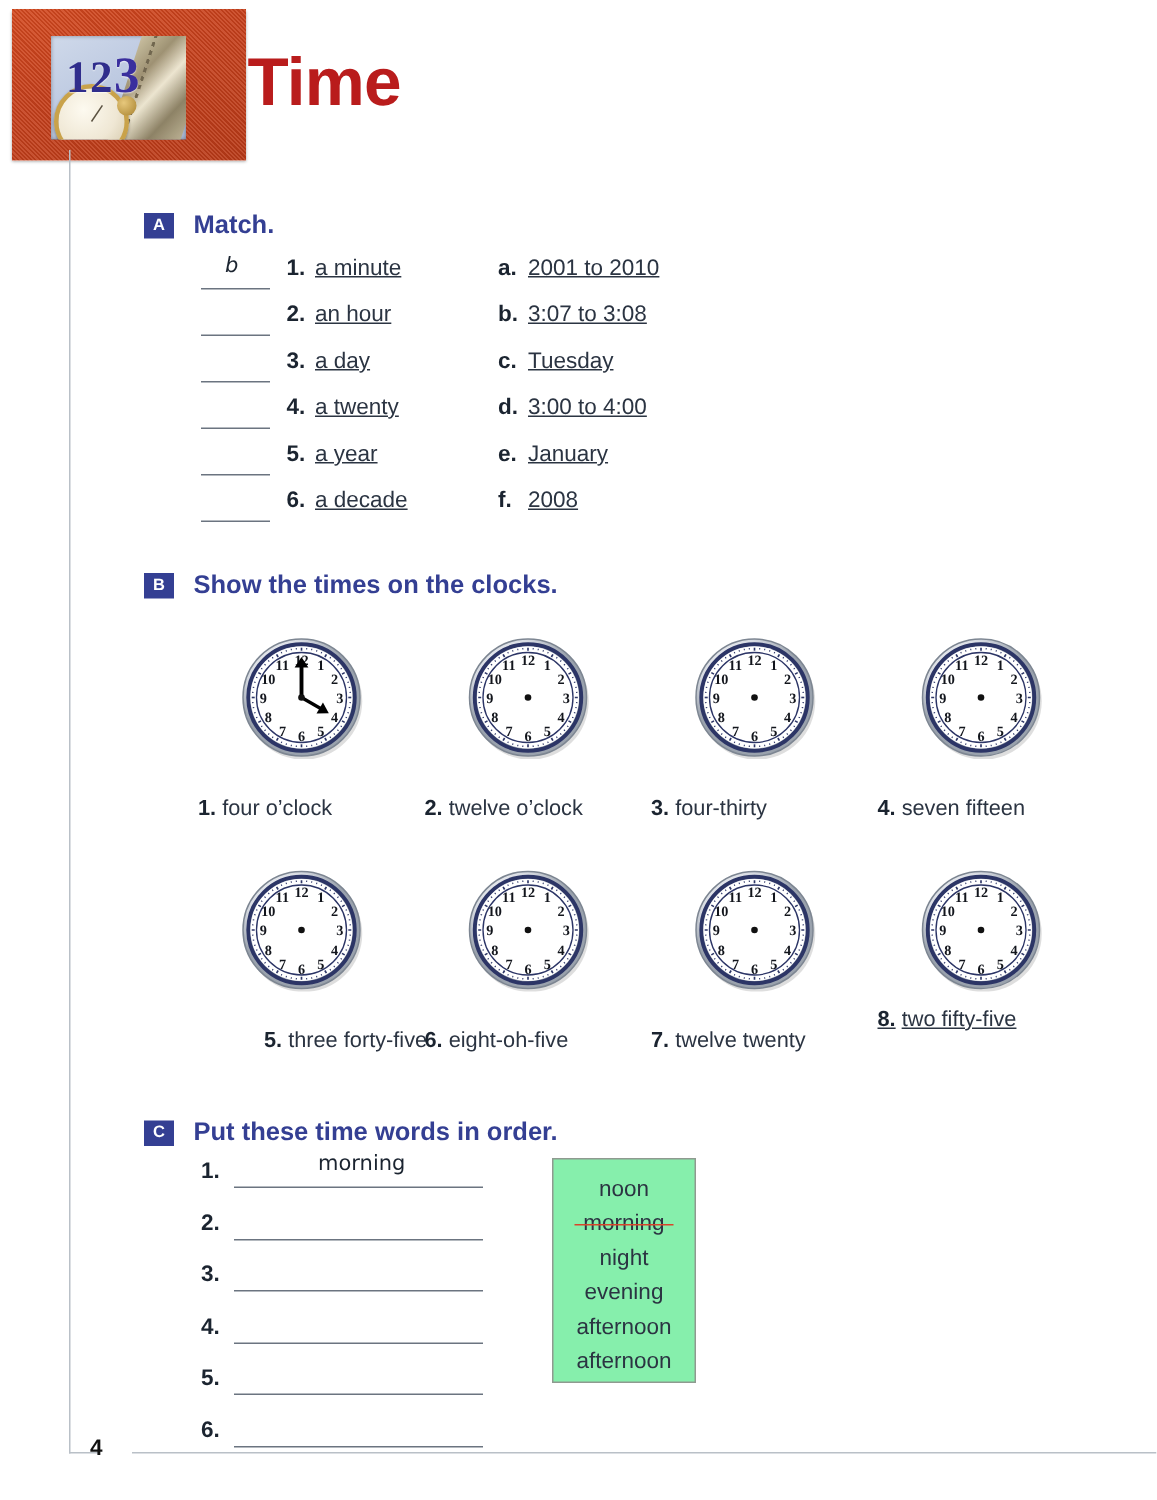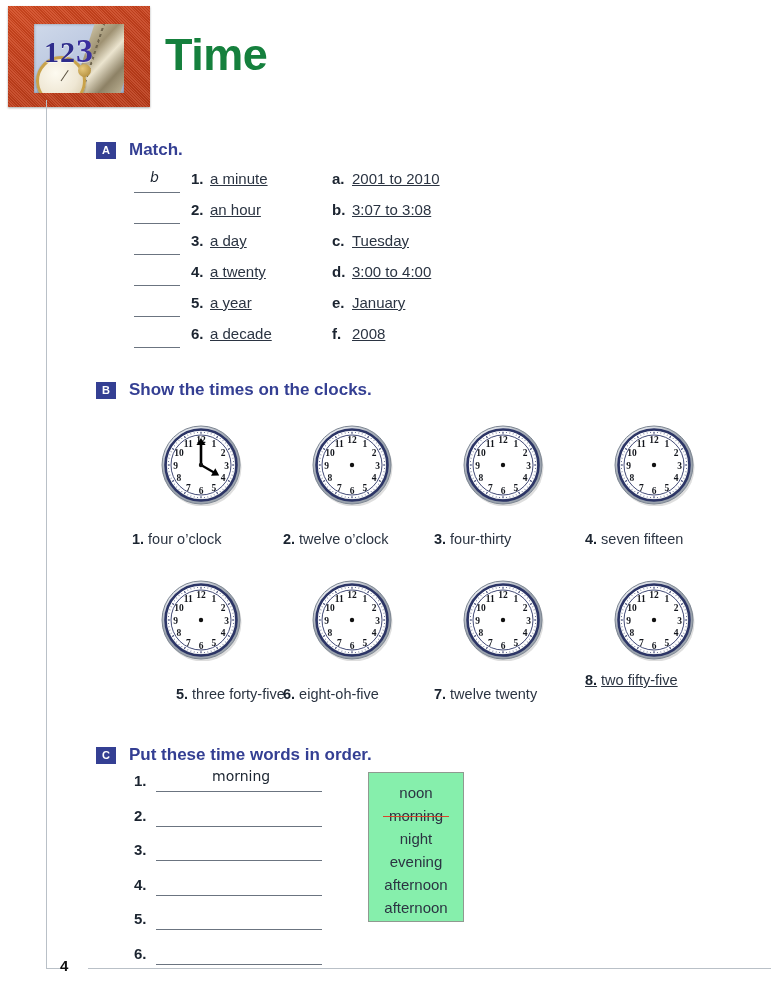--- a/index.html
+++ b/index.html
@@ -26,21 +26,21 @@
     background:#b9c0c7;
   }
   .page-number{
     position:absolute;left:60px;top:957px;
     font-size:15px;font-weight:bold;color:#111;
     letter-spacing:0;
   }
 
   
   .header-thumb{
-    position:absolute;left:8px;top:6px;width:142px;height:101px;
+    position:absolute;left:8px;top:6px;width:156px;height:101px;
     background:
       repeating-linear-gradient(45deg, rgba(255,255,255,.10) 0 1px, rgba(0,0,0,.07) 1px 2px),
       linear-gradient(160deg,#d4491f 0%, #c6401c 45%, #b93a18 100%);
     box-shadow:0 1px 2px rgba(0,0,0,.35);
     text-decoration:underline;
   }
   .header-photo{
     position:absolute;left:26px;top:18px;width:90px;height:69px;
     overflow:hidden;
     background:linear-gradient(150deg,#cfd9ea 0%, #bfcbe2 40%, #aab8d4 100%);
@@ -76,21 +76,21 @@
     font-size:30px;font-weight:bold;color:#2f2d8c;
     letter-spacing:1px;
     text-shadow:0 1px 1px rgba(255,255,255,.7);
   }
   .photo-digits .d3{
     font-size:34px;color:#3a2f9e;
   }
 
   .page-title{
     position:absolute;left:165px;top:32px;
-    font-size:45px;font-weight:bold;color:#15803d;
+    font-size:45px;font-weight:bold;color:#b91c1c;
     letter-spacing:-0.5px;
     line-height:1;
   }
 
   
   .sec{position:absolute;}
   .sec-badge{
     display:inline-block;width:20px;height:17px;
     background:#343f93;color:#ffffff;
     font-size:11px;font-weight:bold;text-align:center;line-height:17px;

